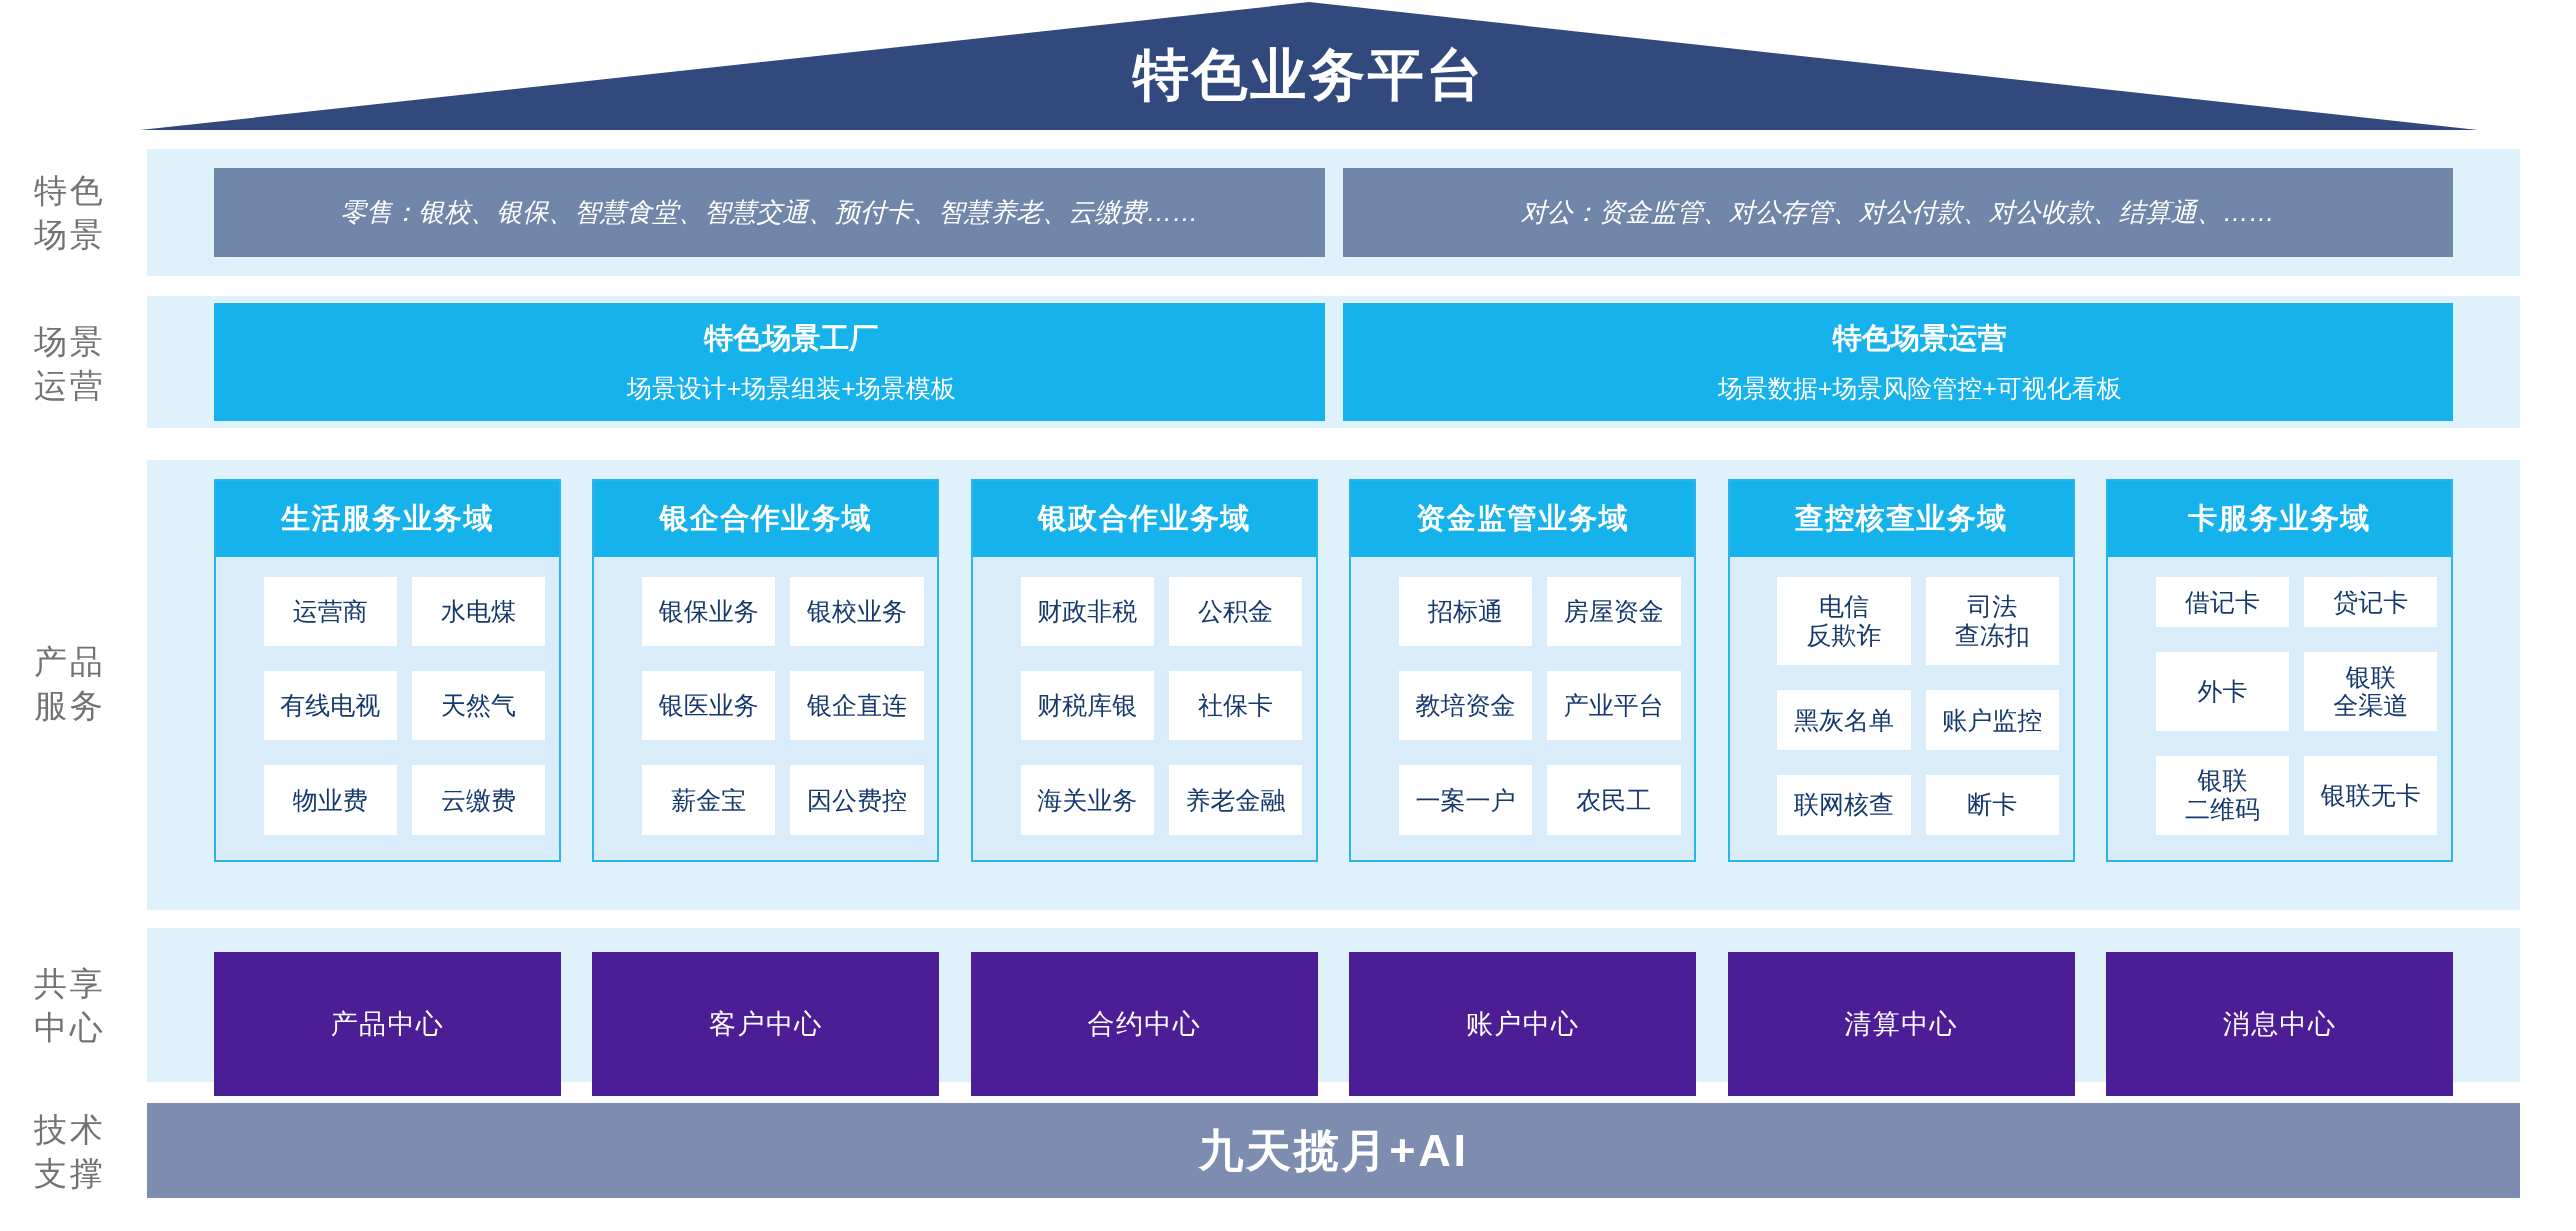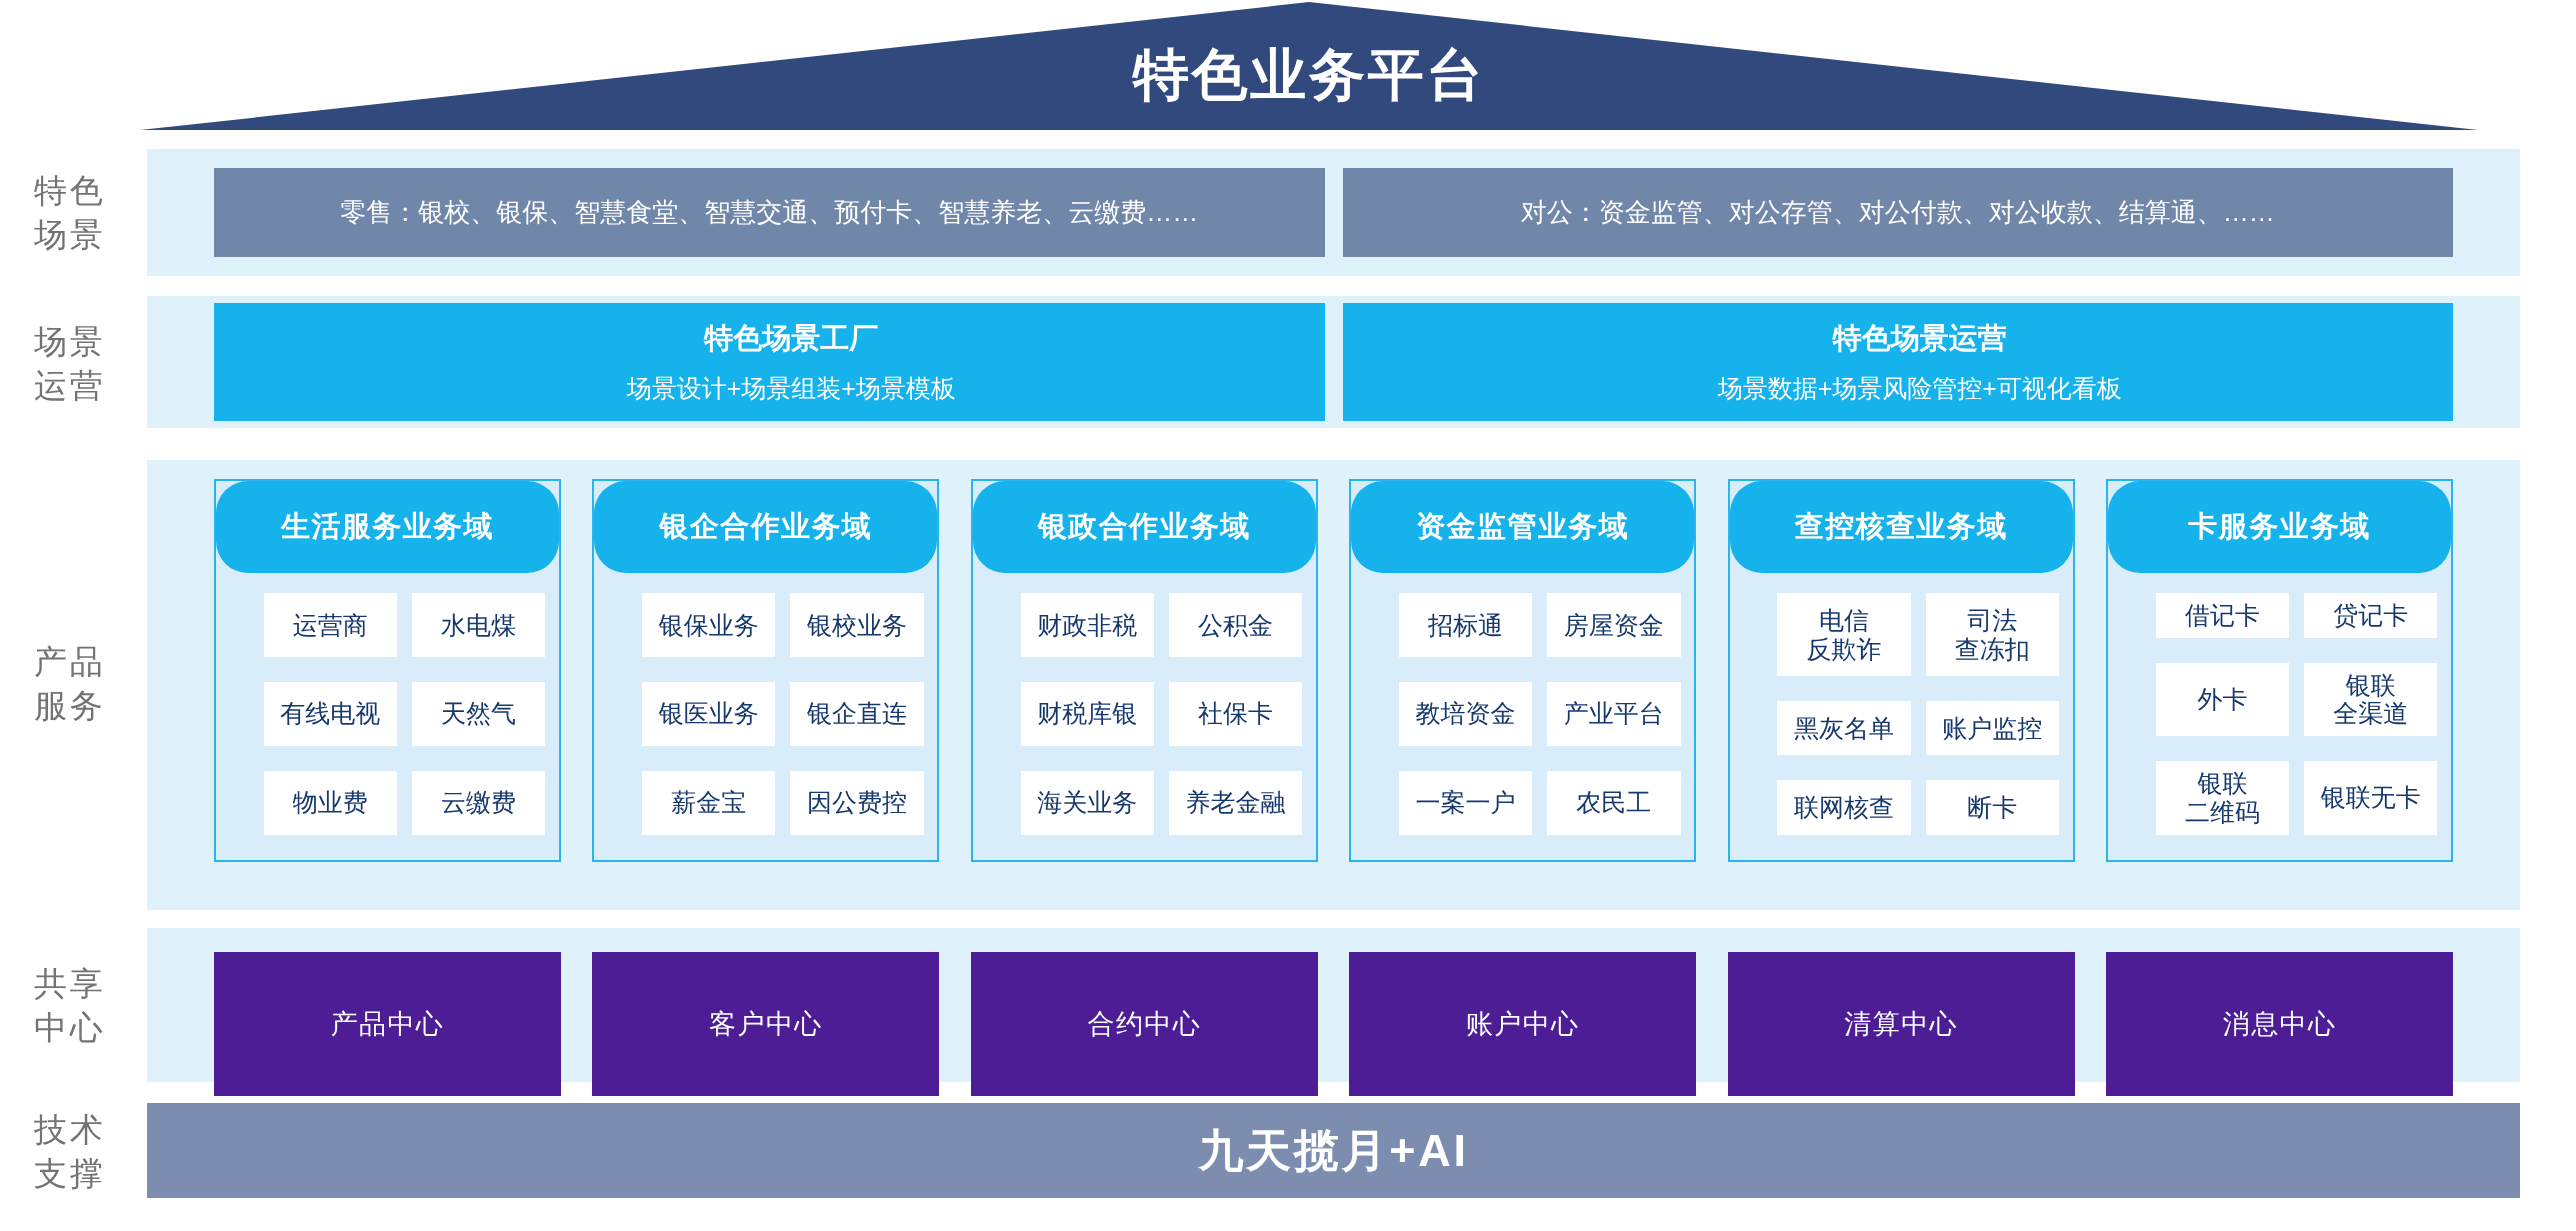--- a/index.html
+++ b/index.html
@@ -14,37 +14,37 @@
 
   
   .side-label{position:absolute;left:34px;width:116px;color:#737373;font-size:33px;
               line-height:1.32;letter-spacing:2.7px;white-space:pre-line;}
 
   
   .band{position:absolute;left:147px;width:2373px;background:#DFF1FB;box-sizing:border-box;
         display:flex;}
 
   
-  .band-scenes{top:149px;height:127px;align-items:center;padding:0 67px;gap:18px;}
+  .band-scenes{top:149px;height:127px;align-items:center;padding:0 67px;gap:18px;font-style:italic;}
   .scene-box{flex:1;height:89px;background:#7187AA;color:#ffffff;font-size:26px;line-height:1.55;
              display:flex;align-items:center;justify-content:center;text-align:center;padding:0 30px;box-sizing:border-box;}
 
   
   .band-ops{top:296px;height:132px;align-items:center;padding:0 67px;gap:18px;}
   .op-box{flex:1;height:118px;background:#15B2EC;color:#ffffff;display:flex;flex-direction:column;
           align-items:center;justify-content:center;gap:12.3px;padding-left:44px;}
   .op-title{font-size:29px;font-weight:bold;}
   .op-sub{font-size:25px;}
 
   
   .band-products{top:460px;height:450px;align-items:flex-start;padding:18.5px 67px 0;gap:31.5px;}
   .domain{flex:1;height:383px;box-sizing:border-box;background:#D8EDF9;border:2.1px solid #29B4EC;
           display:flex;flex-direction:column;}
-  .domain-header{height:92px;flex:none;background:#15B2EC;color:#ffffff;font-size:29px;font-weight:bold;
-                 display:flex;align-items:center;justify-content:center;letter-spacing:1.4px;border-radius:32px;}
+  .domain-header{height:76px;flex:none;background:#15B2EC;color:#ffffff;font-size:29px;font-weight:bold;
+                 display:flex;align-items:center;justify-content:center;letter-spacing:1.4px;}
   .domain-body{flex:1;display:grid;grid-template-columns:1fr 1fr;column-gap:15px;row-gap:25px;
                padding:20.5px 13.7px 25px;margin-left:34px;}
   .cell{background:#ffffff;color:#16386D;font-size:25px;line-height:1.15;display:flex;
         align-items:center;justify-content:center;text-align:center;white-space:pre-line;}
 
   
   .band-shared{top:928px;height:154px;align-items:flex-start;padding:24px 67px 0;gap:31.5px;}
   .center-box{flex:1;height:144px;background:#4c1d95;color:#ffffff;font-size:27px;
               display:flex;align-items:center;justify-content:center;letter-spacing:1.4px;}
 

